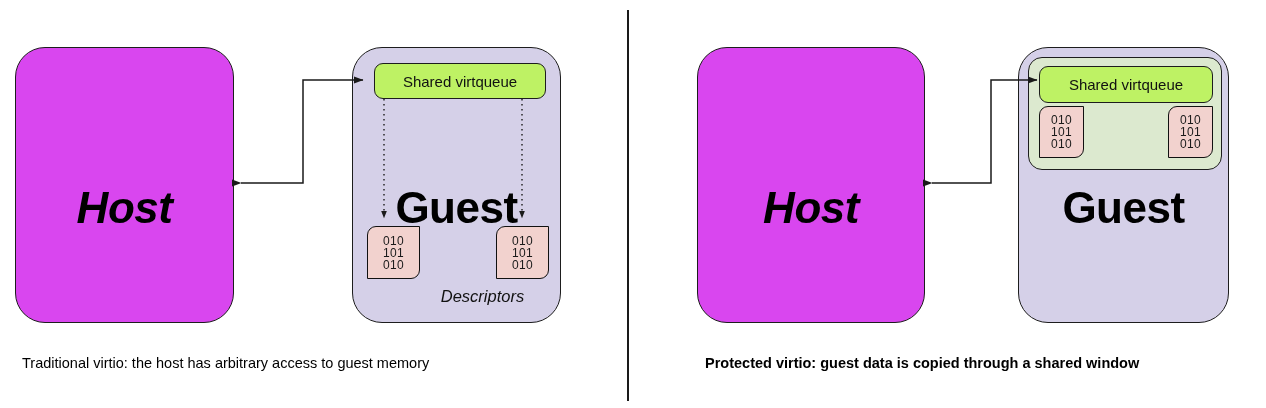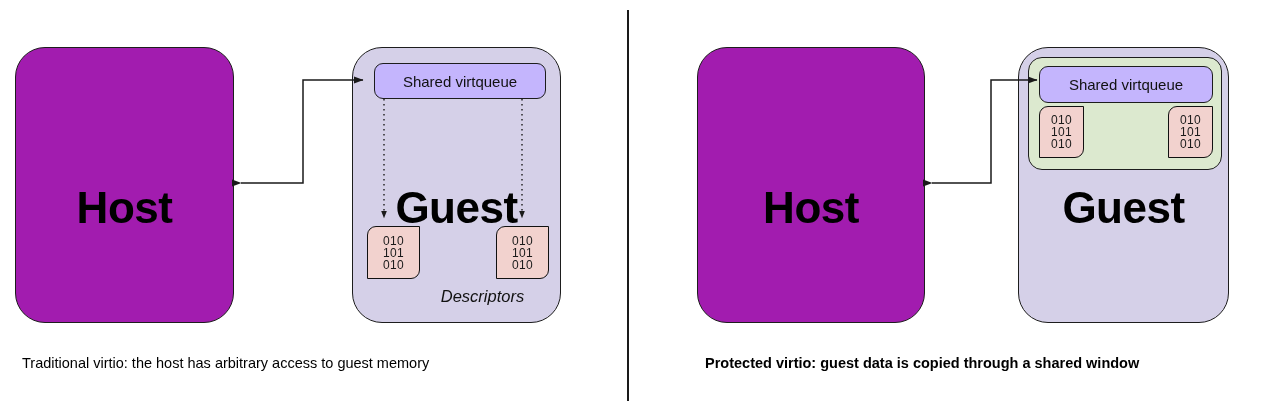--- a/index.html
+++ b/index.html
@@ -24,39 +24,39 @@
   }
 
   
   .abs { position: absolute; box-sizing: border-box; }
 
   
   .bigbox {
     border: 1.6px solid #1d1d1d;
     border-radius: 30px;
   }
-  .host-box   { background: #a21caf; }
+  .host-box   { background: #d946ef; font-style: italic; }
   .guest-box  { background: #d5d0e8; }
 
   .biglabel {
     position: absolute;
     left: 0;
     width: 100%;
     text-align: center;
     font-weight: bold;
     font-size: 44px;
     line-height: 1;
     letter-spacing: -0.5px;
     color: #000;
     white-space: nowrap;
   }
 
   
   .vq {
-    background: #c4b5fd;
+    background: #bef264;
     border: 1.4px solid #1d1d1d;
     border-radius: 9px;
     display: flex;
     align-items: center;
     justify-content: center;
     font-size: 15px;
     color: #111;
     white-space: nowrap;
   }
 

